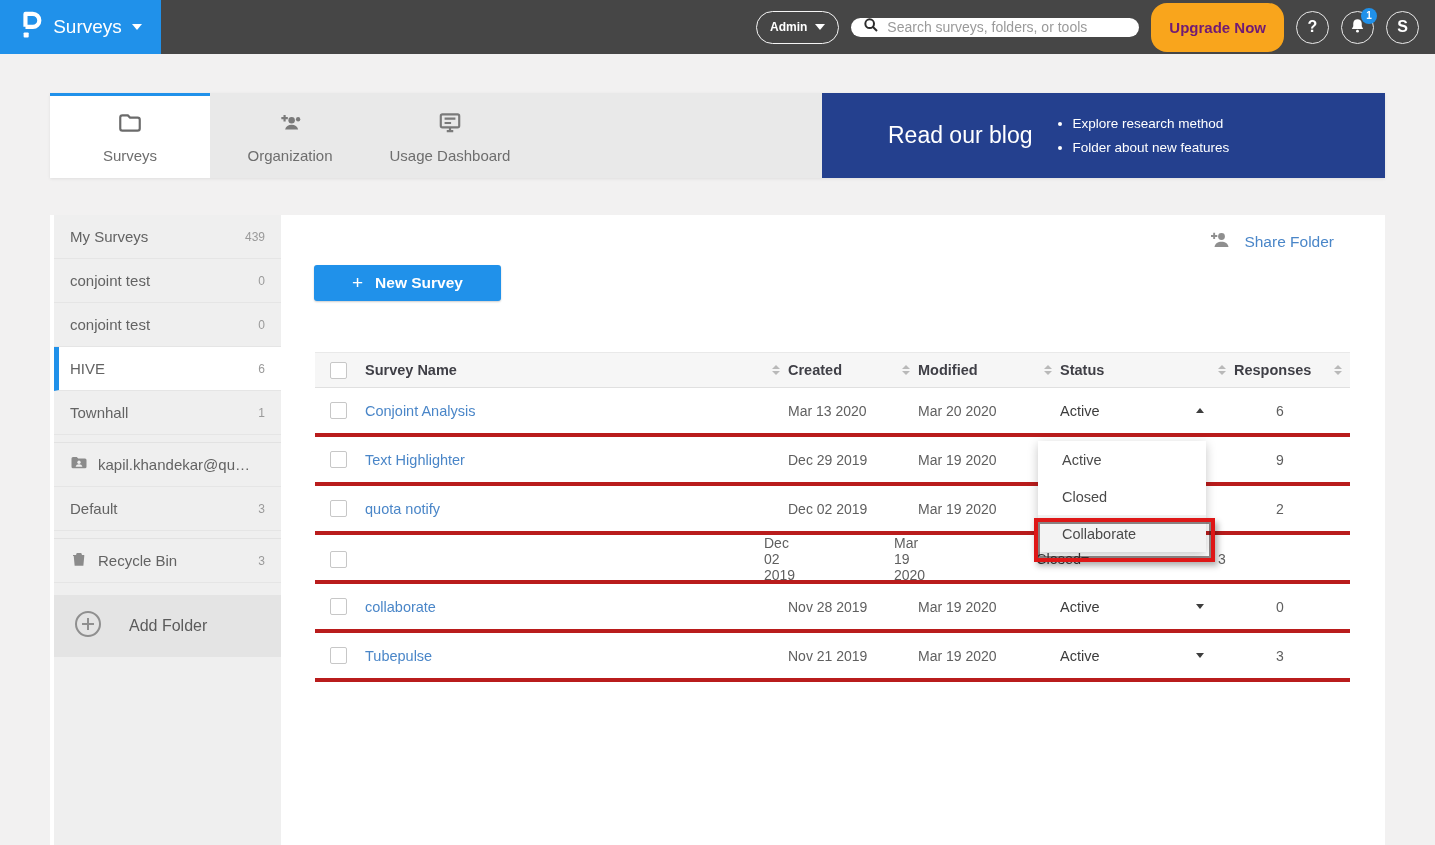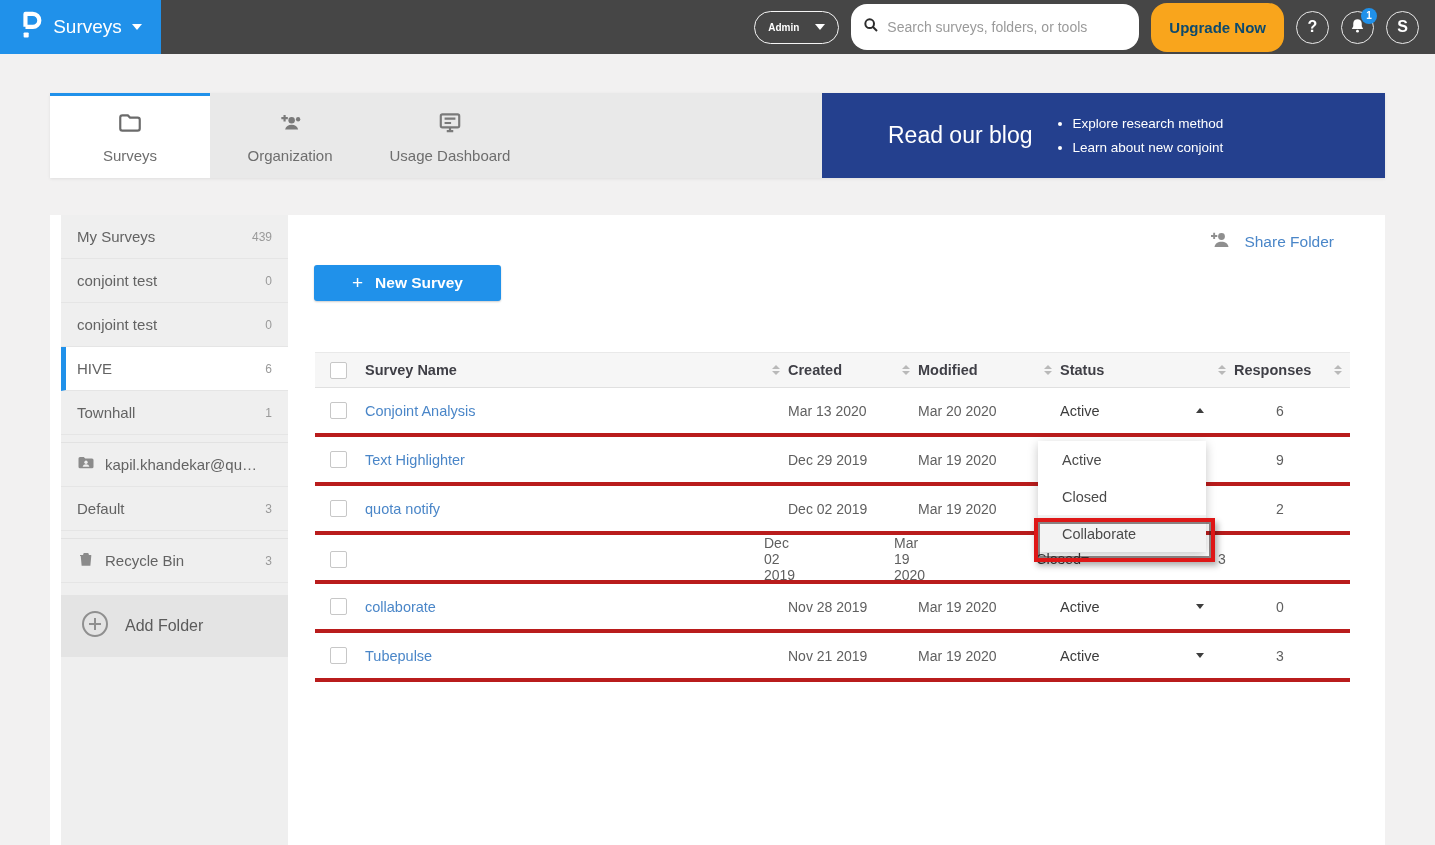--- a/index.html
+++ b/index.html
@@ -13,26 +13,26 @@
     background:#464646; display:flex; align-items:center; justify-content:space-between; z-index:5;}
   .logo-block { width:161px; height:54px; background:#2091ea; display:flex; align-items:center;
     justify-content:center; gap:10px; cursor:pointer;}
   .logo-block .product { color:#fff; font-size:19px; }
   .tri { width:0; height:0; display:inline-block; }
   .tri.down-w { border:5px solid transparent; border-top:6px solid #fff; margin-top:5px;}
   .tri.down-d { border:4px solid transparent; border-top:5px solid #3e3e3e; margin-top:4px;}
   .tri.up-d   { border:4px solid transparent; border-bottom:5px solid #3e3e3e; margin-bottom:4px;}
   .topbar-right { display:flex; align-items:center; gap:12px; margin-right:16px;}
   .admin-pill { height:33px; border:1.5px solid #f5f5f5; border-radius:17px; display:flex;
-    align-items:center; gap:16px; padding:0 13px; color:#fff; font-size:10px; font-weight:700; cursor:pointer;}
-  .searchbox { width:288px; height:46px; background:#fff; border-radius:16px; display:flex;
+    align-items:center; gap:8px; padding:0 13px; color:#fff; font-size:12px; font-weight:700; cursor:pointer;}
+  .searchbox { width:288px; height:19px; background:#fff; border-radius:16px; display:flex;
     align-items:center; padding:0 12px; gap:8px;}
   .searchbox input { border:none; outline:none; flex:1; font-size:14px; font-family:inherit; color:#444;}
   .searchbox input::placeholder { color:#9a9a9a; }
-  .upgrade-btn { height:49px; border:none; border-radius:16px; background:#f9a51c; color:#0c4a6e;
+  .upgrade-btn { height:49px; border:none; border-radius:16px; background:#f9a51c; color:#701a75;
     font-weight:700; font-size:15px; font-family:inherit; padding:0 18px; cursor:pointer;}
   .circle-ic { width:33px; height:33px; border-radius:50%; border:1.5px solid #e9e9e9; color:#fff;
     display:flex; align-items:center; justify-content:center; font-weight:700; font-size:16px;
     position:relative; cursor:pointer; background:transparent;}
   .badge { position:absolute; top:-4px; right:-4px; width:16px; height:16px; border-radius:50%;
     background:#2091ea; color:#fff; font-size:10px; font-weight:700; display:flex;
     align-items:center; justify-content:center;}
   
   .tabbar { position:absolute; top:93px; left:50px; width:1335px; height:85px; background:#e9e9e9;
     display:flex; box-shadow:0 1px 3px rgba(0,0,0,.08);}
@@ -40,30 +40,30 @@
     gap:8px; color:#6e6e6e; font-size:15px; cursor:pointer; border-top:3px solid transparent;}
   .tab.active { background:#fff; border-top:3px solid #2091ea; }
   .tab svg { width:26px; height:26px; }
   .tab-filler { flex:1; }
   .banner { width:563px; background:#24408e; color:#fff; display:flex; align-items:center; cursor:pointer;}
   .banner-title { font-size:23px; margin-left:66px; white-space:nowrap;}
   .banner ul { margin-left:40px; list-style:disc; font-size:13.5px; line-height:24px;}
   
   .content { position:absolute; top:215px; left:50px; width:1335px; height:630px; background:#fff;}
   
-  .sidebar { position:absolute; top:0; left:11px; width:227px; height:630px; background:#efefef;}
+  .sidebar { position:absolute; top:0; left:4px; width:227px; height:630px; background:#efefef;}
   .s-item { height:44px; display:flex; align-items:center; padding:0 16px; gap:10px;
     border-bottom:1px solid #e5e5e5; font-size:15px; color:#636363; cursor:pointer; background:#efefef;}
   .s-item .lbl { flex:1; white-space:nowrap; overflow:hidden; text-overflow:ellipsis;}
   .s-item .cnt { font-size:12px; color:#9a9a9a; }
   .s-item.selected { background:#fff; border-left:5px solid #2091ea; padding-left:11px;}
   .s-gap { height:8px; border-bottom:1px solid #e2e2e2;}
   .s-item svg { width:18px; height:18px; flex:none;}
   .add-folder { height:62px; margin-top:12px; background:#e4e4e4; display:flex; align-items:center;
-    gap:16px; padding:0 20px; font-size:16px; color:#5b5b5b; cursor:pointer;}
+    gap:27px; padding:0 20px; font-size:16px; color:#5b5b5b; cursor:pointer;}
   .add-folder svg { width:28px; height:28px;}
   
   .main { position:absolute; left:227px; top:0; right:0; height:630px;}
   .share-folder { position:absolute; top:13px; right:51px; display:flex; align-items:center; gap:12px;
     color:#4a86c8; font-size:15.5px; cursor:pointer;}
   .share-folder svg { width:24px; height:24px;}
   .new-survey { position:absolute; left:37px; top:50px; width:187px; height:36px; background:#2091ea;
     color:#fff; border:none; border-radius:3px; font-family:inherit; font-size:15.5px; font-weight:700;
     display:flex; align-items:center; justify-content:center; gap:12px; cursor:pointer;
     box-shadow:0 1px 2px rgba(0,0,0,.2);}
@@ -169,21 +169,21 @@
         <path d="M7 8h10 M7 12h6 M9 19.5h6 M12 16v3.5"></path>
       </svg>
     </span>
     <span>Usage Dashboard</span>
   </div>
   <div class="tab-filler"></div>
   <div class="banner">
     <span class="banner-title">Read our blog</span>
     <ul>
       <li>Explore research method</li>
-      <li>Learn about new conjoint</li>
+      <li>Folder about new features</li>
     </ul>
   </div>
 </nav>
 
 <section class="content">
 
   <aside class="sidebar">
     <div class="s-item">
       <span class="lbl">My Surveys</span>
       <span class="cnt">439</span>

